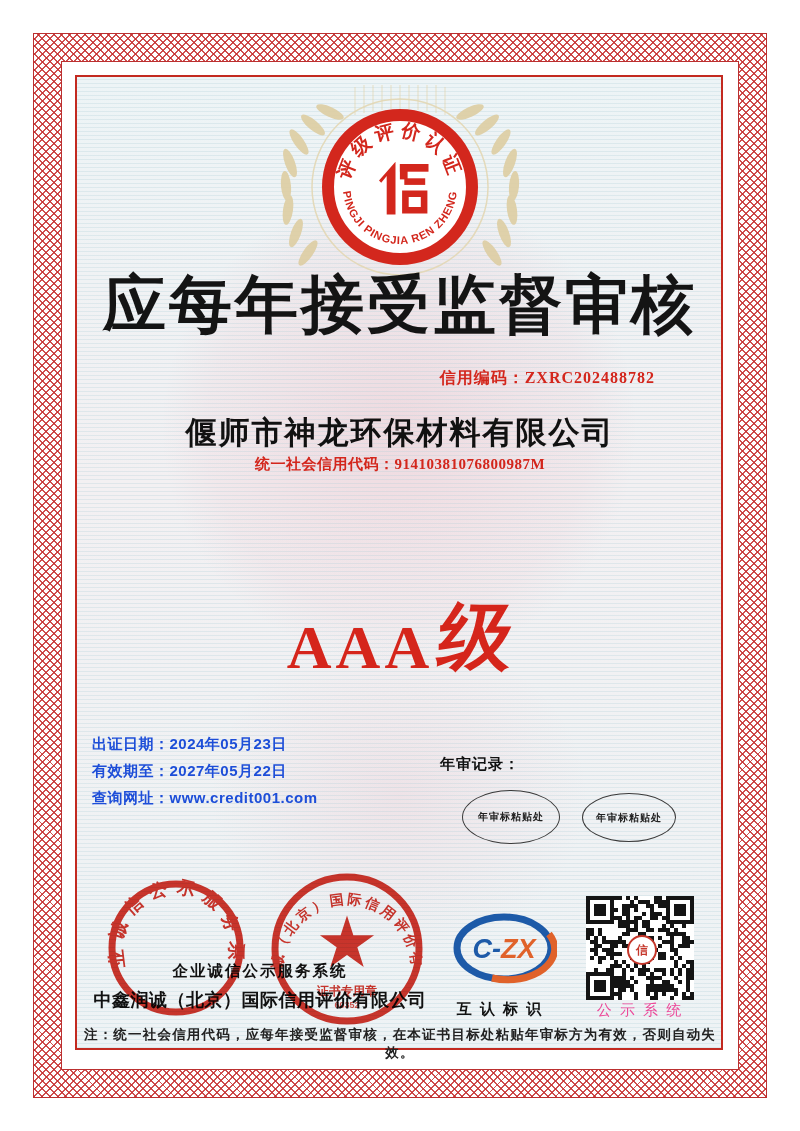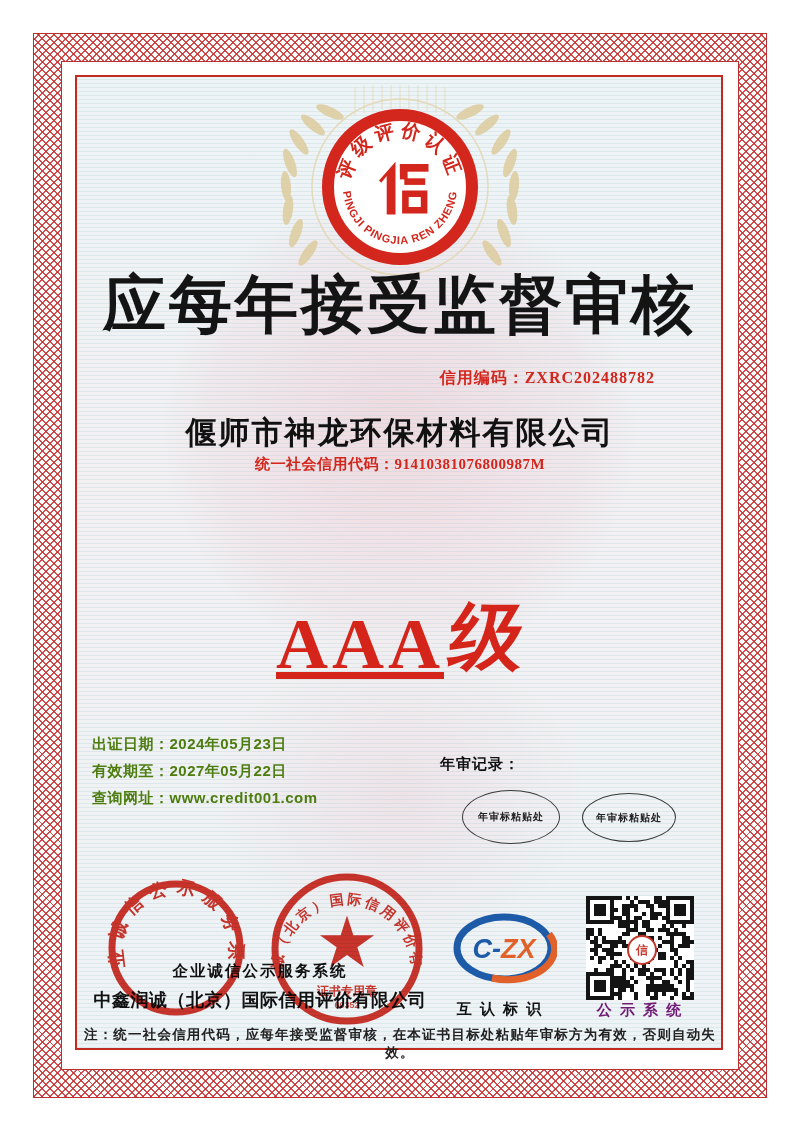--- a/index.html
+++ b/index.html
@@ -36,26 +36,26 @@
          font-size:31px;font-weight:900;color:#111;letter-spacing:2px;}
   .uscc{position:absolute;left:0;top:455px;width:100%;text-align:center;
          font-family:"Liberation Serif","DejaVu Serif",serif;
          font-size:15px;font-weight:700;color:#d3261c;letter-spacing:.5px;}
   .paragraph{position:absolute;left:94px;top:489px;width:614px;
          font-family:"Liberation Serif","DejaVu Serif",serif;
          font-size:19.5px;font-weight:700;line-height:31px;color:#1a1a1a;
          text-indent:2em;text-align:justify;}
   .grade{position:absolute;left:0;top:588px;width:100%;text-align:center;color:#d5251b;}
   .grade .latin{font-family:"Liberation Serif","DejaVu Serif",serif;
-         font-size:72px;font-weight:700;letter-spacing:4px;text-decoration:underline;}
+         font-size:62px;font-weight:700;letter-spacing:4px;}
   .grade .cn{display:inline-block;transform:skewX(-8deg);
          font-size:74px;font-weight:900;margin-left:6px;vertical-align:6px;}
   
   .fields{position:absolute;left:92px;top:735px;}
-  .field-row{height:27px;font-size:15px;font-weight:700;color:#4d7c0f;letter-spacing:.5px;}
+  .field-row{height:27px;font-size:15px;font-weight:700;color:#1d4ed8;letter-spacing:.5px;}
   .annual-label{position:absolute;left:440px;top:755px;font-size:15px;font-weight:700;color:#111;letter-spacing:1px;}
   .oval{position:absolute;border:1.5px solid #3a3a3a;border-radius:50%;
         display:flex;align-items:center;justify-content:center;
         font-family:"Liberation Serif","DejaVu Serif",serif;
         font-size:10px;font-weight:600;color:#222;letter-spacing:1px;}
   .oval.o1{left:462px;top:790px;width:96px;height:52px;}
   .oval.o2{left:582px;top:793px;width:92px;height:47px;}
   
   .org-lines{position:absolute;left:70px;top:961px;width:380px;text-align:center;z-index:1;}
   .org-l1{font-family:"Liberation Serif","DejaVu Serif",serif;font-size:15.5px;font-weight:700;color:#111;letter-spacing:2px;}
@@ -65,21 +65,21 @@
   .seal.right{left:262px;top:864px;}
   .mutual{position:absolute;left:452px;top:912px;z-index:1;}
   .mutual-label{position:absolute;left:436px;top:1000px;width:128px;text-align:center;
         font-size:15px;font-weight:700;color:#111;letter-spacing:2px;}
   .qr{position:absolute;left:586px;top:896px;width:108px;height:104px;background:#fff;z-index:1;}
   .qr i{position:absolute;width:4px;height:4px;background:#141414;}
   .qr-seal{position:absolute;left:41px;top:39px;width:26px;height:26px;border:2px solid #c5372b;border-radius:50%;
         background:#fff;color:#c5372b;display:flex;align-items:center;justify-content:center;
         font-size:12px;font-weight:700;}
   .qr-label{position:absolute;left:572px;top:1001px;width:136px;text-align:center;
-        font-size:15px;font-weight:700;color:#701a75;letter-spacing:2px;}
+        font-size:15px;font-weight:400;color:#ec4899;letter-spacing:2px;}
   .note{position:absolute;left:78px;top:1026px;width:644px;text-align:center;
         font-family:"Liberation Serif","DejaVu Serif",serif;
         font-size:13.5px;font-weight:700;color:#222;letter-spacing:1.2px;}
 </style>
 </head>
 <body>
 
 <div class="page">
 
   <div class="band"></div>

